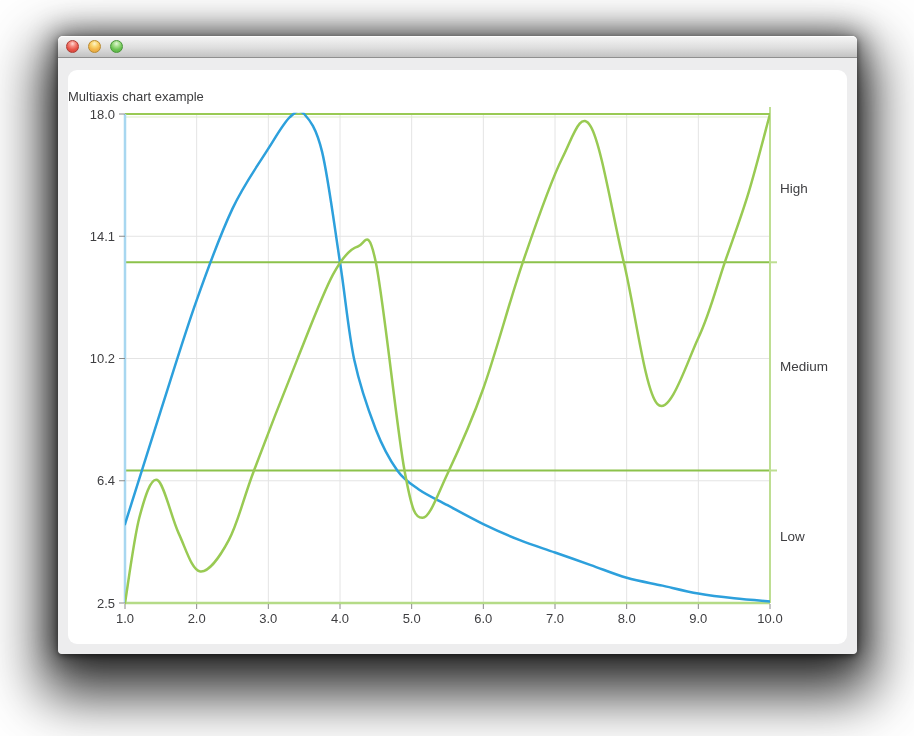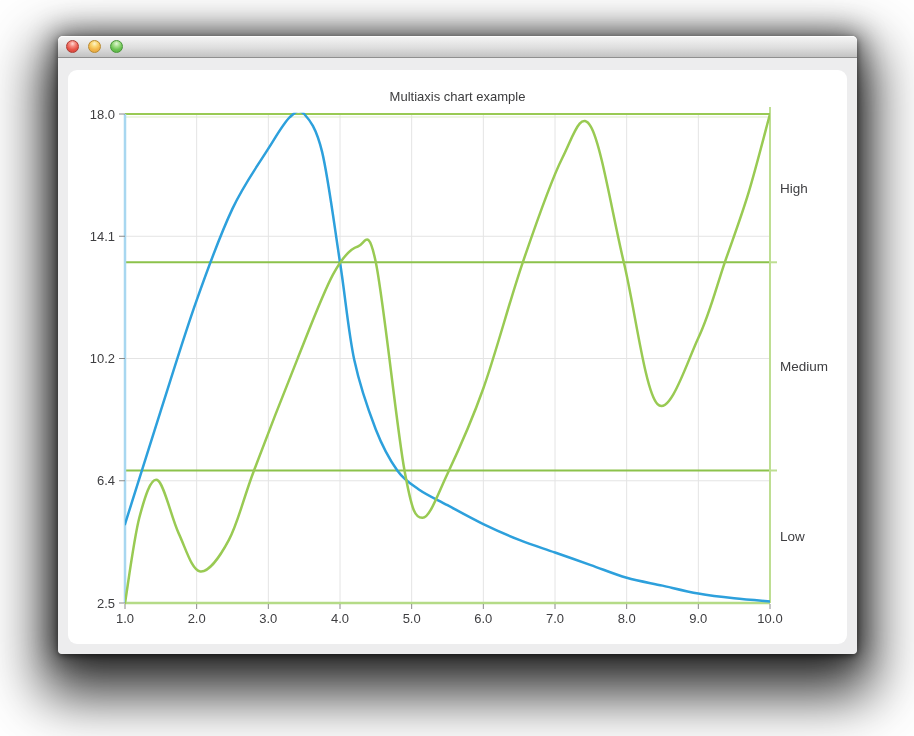--- a/index.html
+++ b/index.html
@@ -38,21 +38,21 @@
   .content{
     position:absolute;left:0;top:22px;right:0;bottom:0;
     background:#ededee;border-radius:0 0 4px 4px;
   }
   .chart-panel{
     position:absolute;left:10px;top:12px;width:779px;height:574px;
     background:#ffffff;border-radius:9px;
   }
   .chart-title{
     position:absolute;top:19px;left:0;width:100%;
-    text-align:center;font-size:13px;color:#3c3c3e;
+    text-align:left;font-size:13px;color:#3c3c3e;
   }
   #chart-svg{position:absolute;left:0;top:0;width:779px;height:574px;}
   #chart-svg text{fill:#3e3e41;font-family:"Liberation Sans",sans-serif;font-size:13px;}
   #chart-svg text.cat{font-size:13.5px;}
 </style>
 </head>
 <body>
 
 <div class="window">
   <div class="titlebar">

